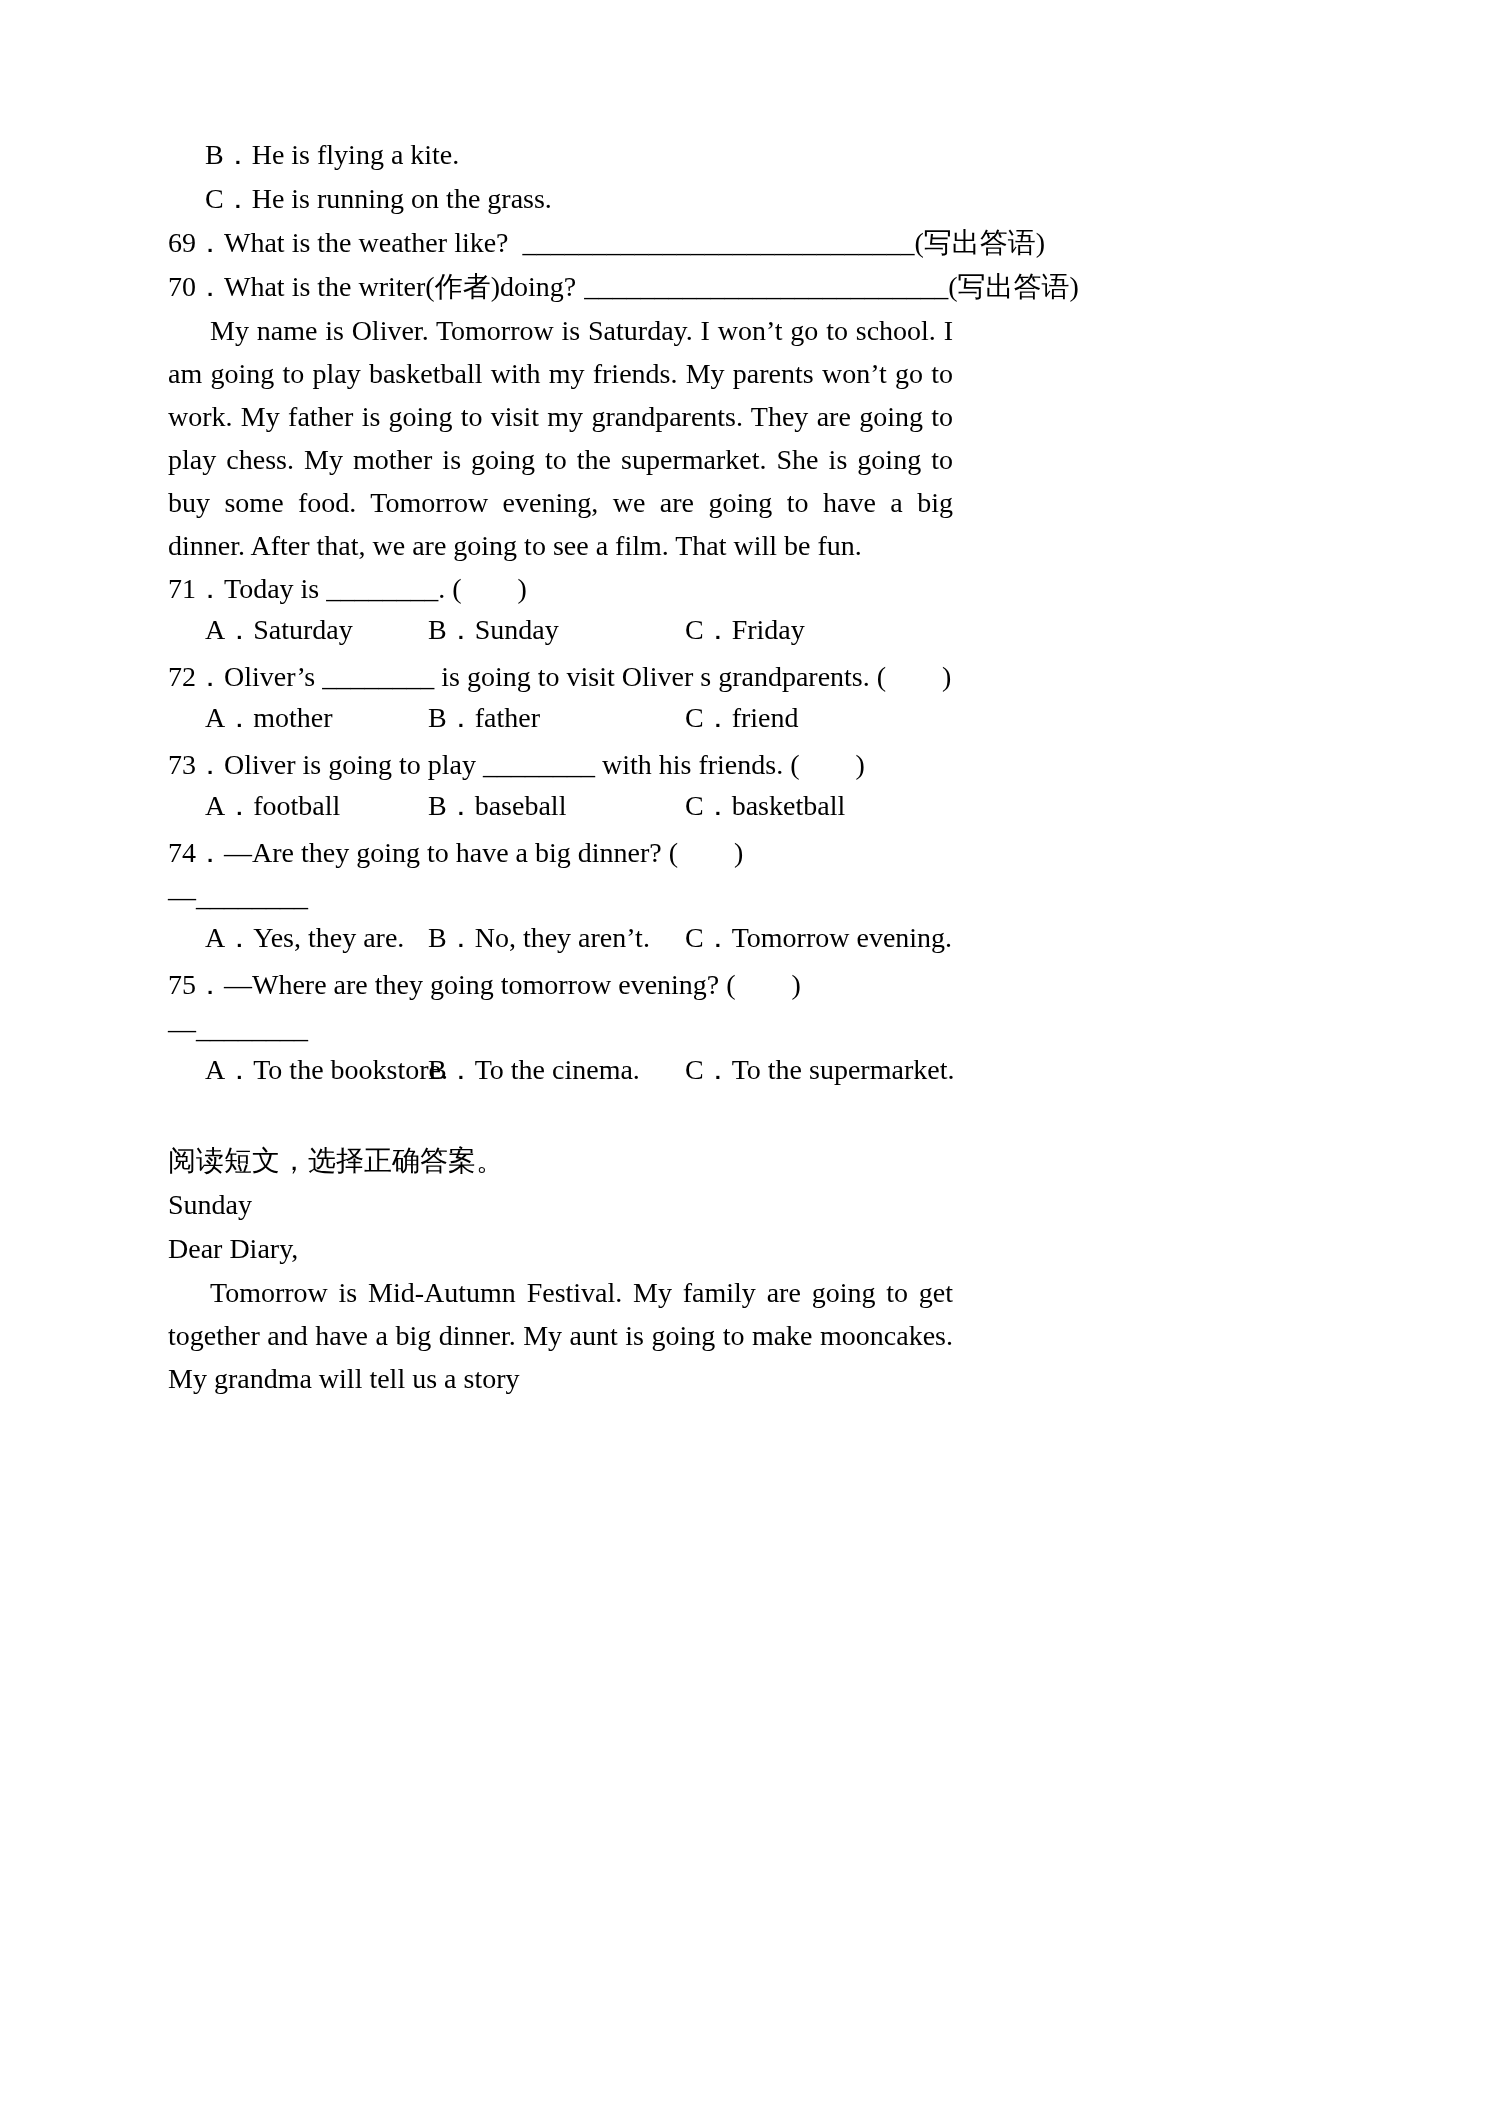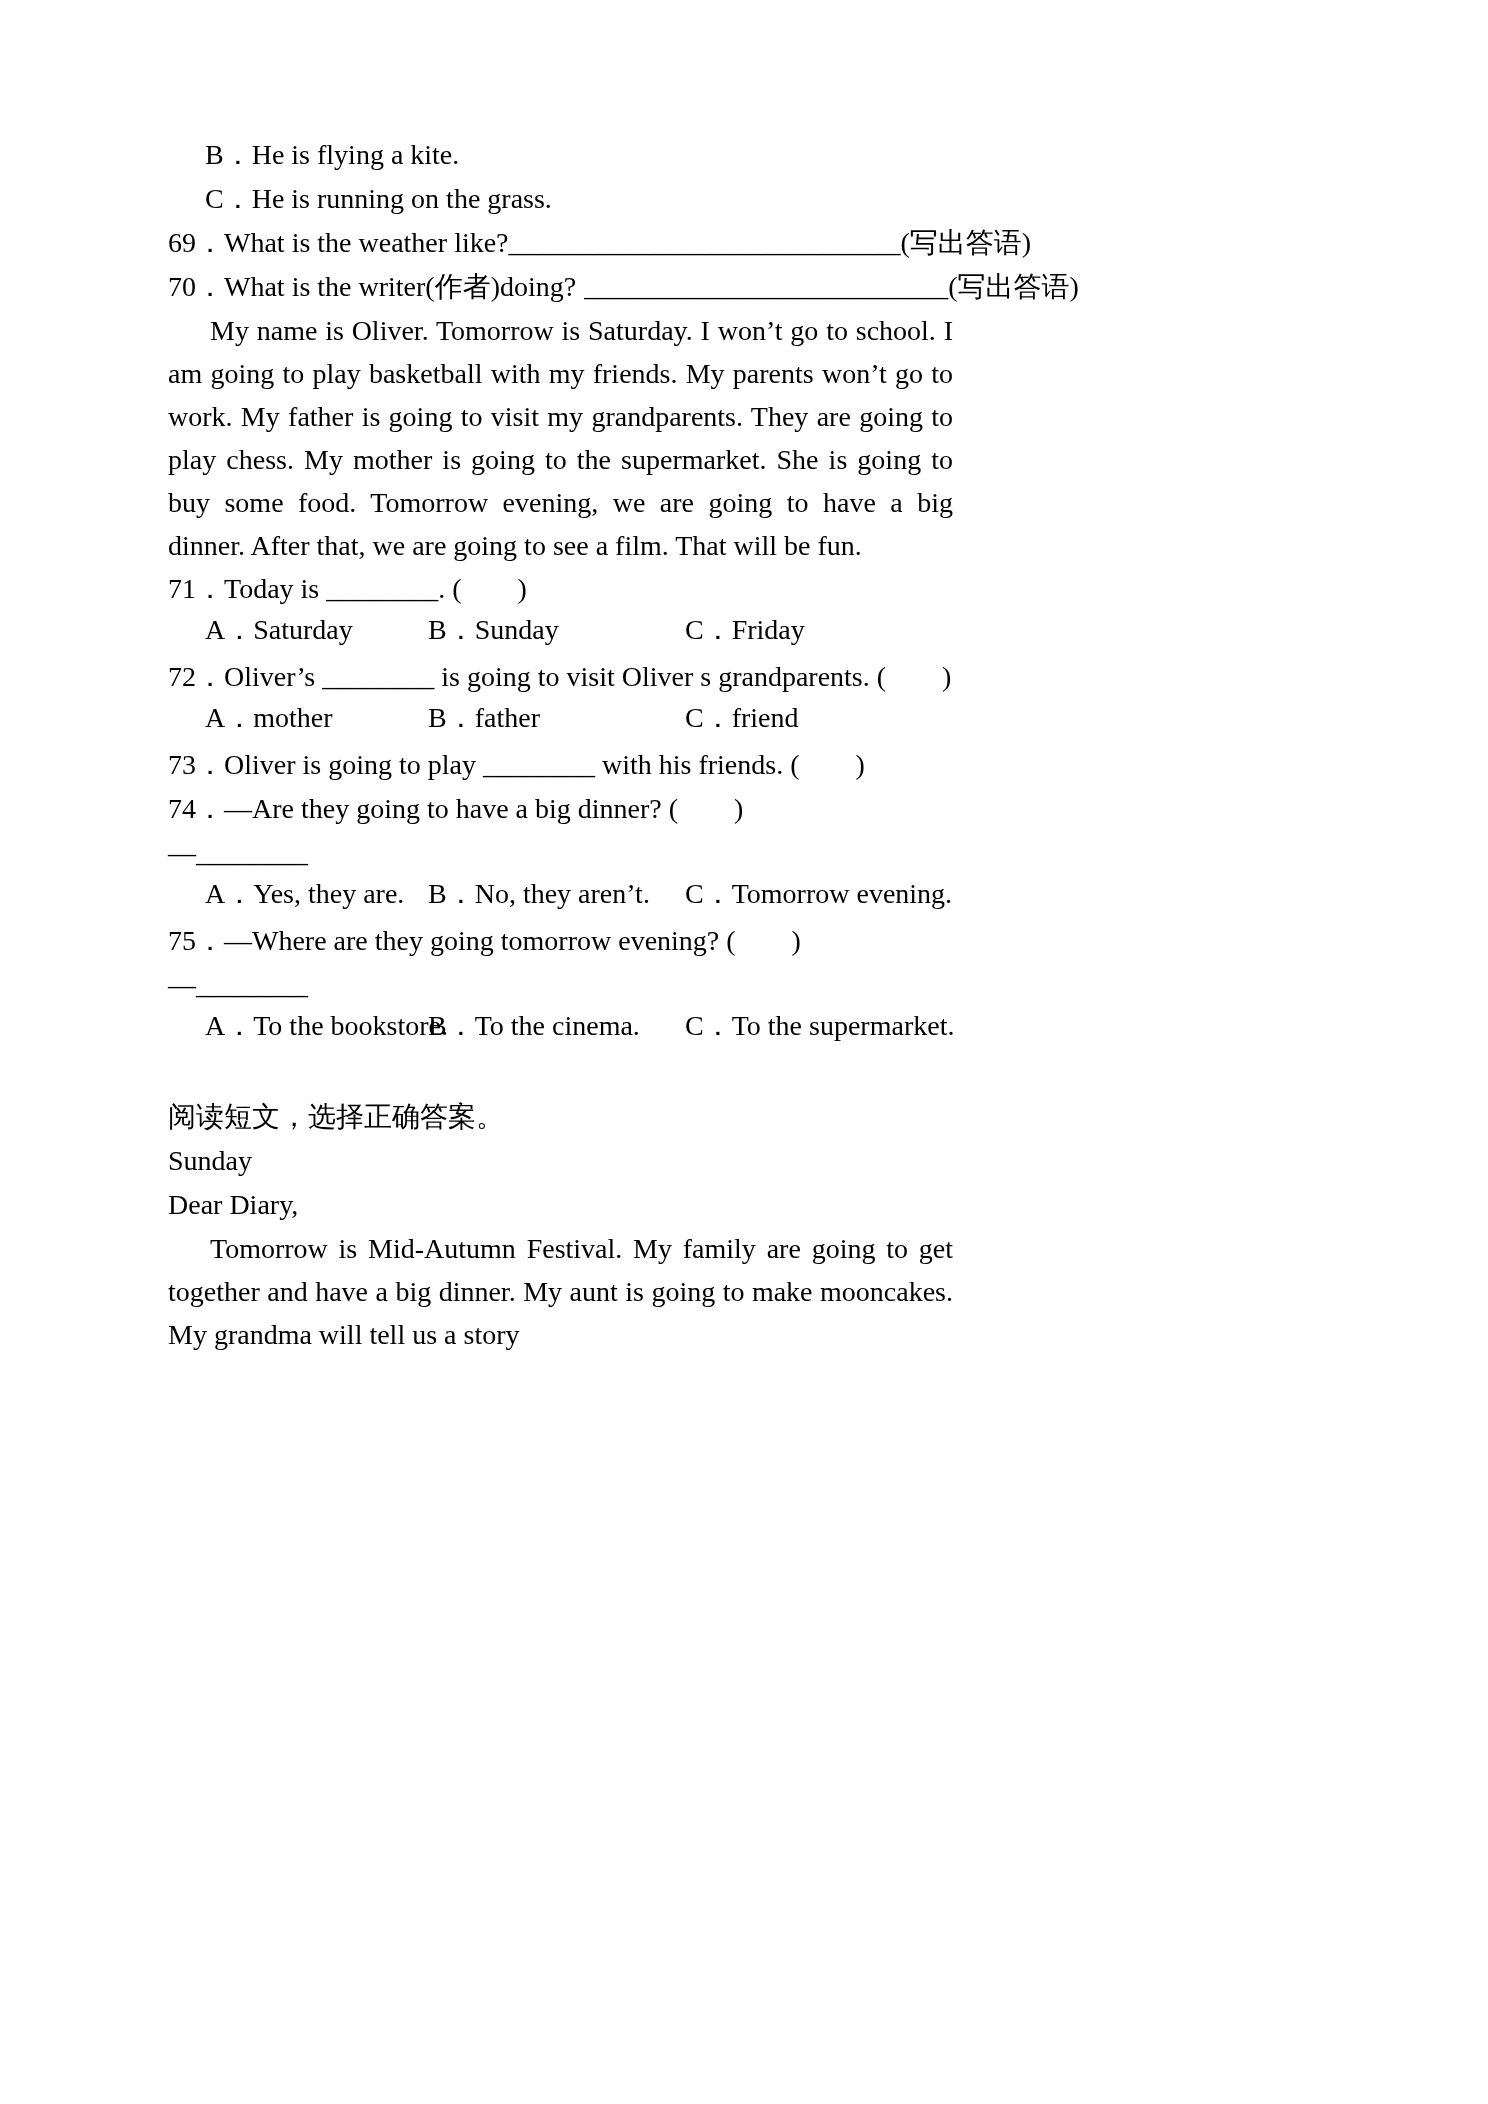--- a/index.html
+++ b/index.html
@@ -30,21 +30,21 @@
     text-align: justify;
     line-height: 43px;
     text-indent: 42px;
   }
   .section-heading { margin-top: 44px; }
   .opt-row { position: relative; height: 44px; }
   .opt-row .opt { position: absolute; top: 0; white-space: nowrap; text-align: right; }
   .opt-0 { left: 37px; }
   .opt-1 { left: 260px; }
   .opt-2 { left: 517px; }
-  .blank-69 { }
+  .blank-69 { margin-left: 14px; }
   .blank-70 { margin-left: 8px; }
 </style>
 </head>
 <body>
 
 <div class="page">
   <div class="content">
 
     <div class="line indent">B．He is flying a kite.</div>
     <div class="line indent">C．He is running on the grass.</div>
@@ -64,20 +64,25 @@
     </div>
 
     <div class="line">72．Oliver’s ________ is going to visit Oliver s grandparents. (　　)</div>
     <div class="opt-row">
       <span class="opt opt-0">A．mother</span>
       <span class="opt opt-1">B．father</span>
       <span class="opt opt-2">C．friend</span>
     </div>
 
     <div class="line">73．Oliver is going to play ________ with his friends. (　　)</div>
+    <div class="opt-row">
+      <span class="opt opt-0">A．football</span>
+      <span class="opt opt-1">B．baseball</span>
+      <span class="opt opt-2">C．basketball</span>
+    </div>
 
     <div class="line">74．—Are they going to have a big dinner? (　　)</div>
     <div class="line">—________</div>
     <div class="opt-row">
       <span class="opt opt-0">A．Yes, they are.</span>
       <span class="opt opt-1">B．No, they aren’t.</span>
       <span class="opt opt-2">C．Tomorrow evening.</span>
     </div>
 
     <div class="line">75．—Where are they going tomorrow evening? (　　)</div>

